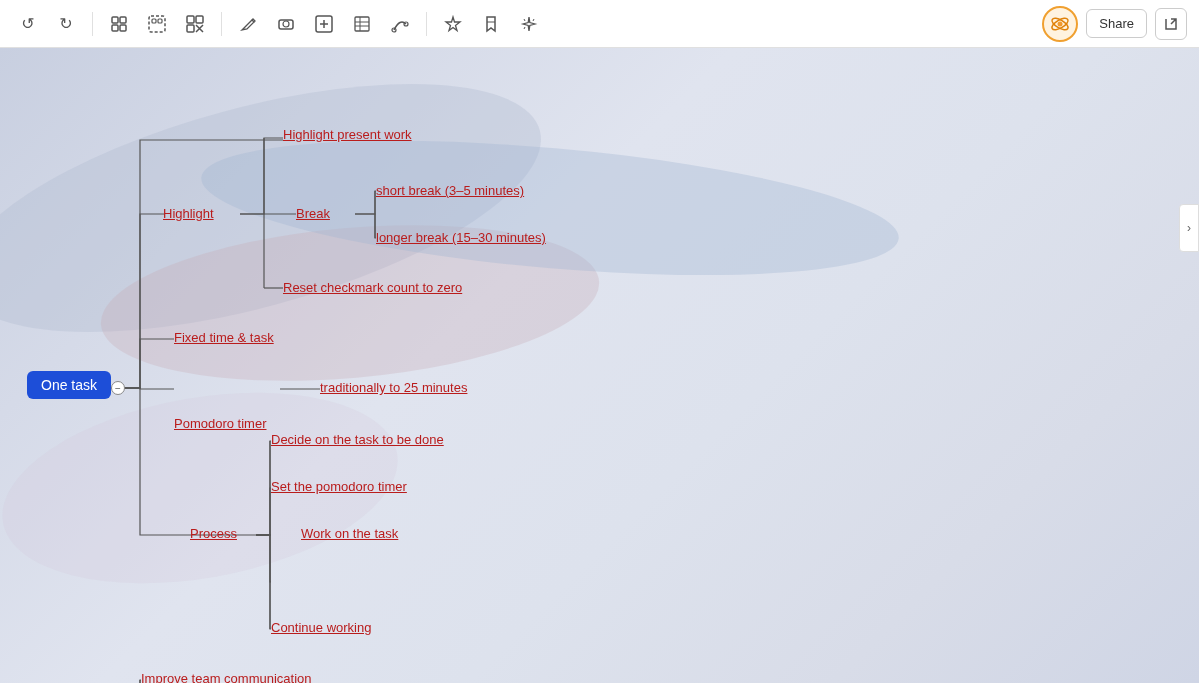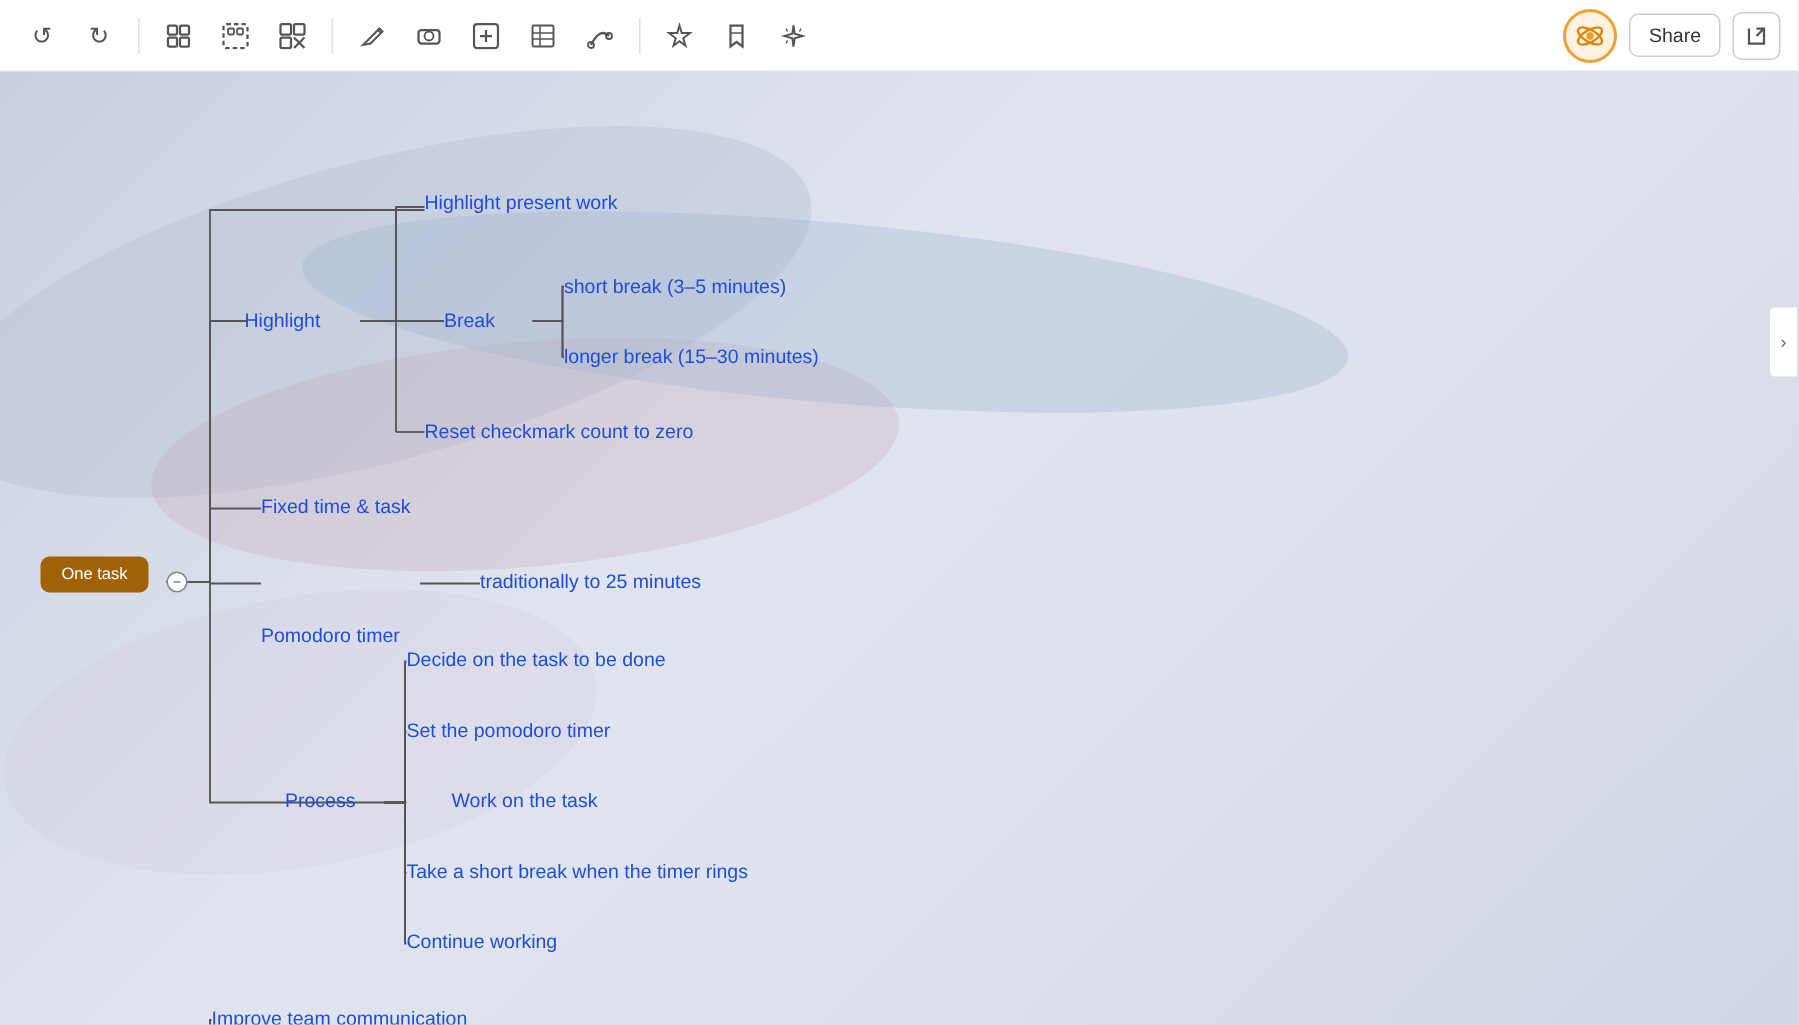--- a/index.html
+++ b/index.html
@@ -192,32 +192,33 @@
 
     
     .node {
       position: absolute;
       white-space: nowrap;
     }
 
     .node-box {
       padding: 6px 14px;
       border-radius: 6px;
-      background: #a16207;
+      background: #1d4ed8;
       color: white;
-      font-size: 11px;
+      font-size: 14px;
       font-weight: 500;
       cursor: pointer;
     }
 
     .node-text {
       font-size: 13px;
-      color: #1d4ed8;
+      color: #b91c1c;
       background: transparent;
       padding: 2px 0;
+      text-decoration: underline;
     }
 
     
     .expand-circle {
       position: absolute;
       width: 14px;
       height: 14px;
       border-radius: 50%;
       border: 1.5px solid #888;
       background: white;
@@ -431,23 +432,20 @@
   </div>
 
   <div class="node" style="left: 271px; top: 430px;">
     <span class="node-text">Set the pomodoro timer</span>
   </div>
 
   <div class="node" style="left: 285px; top: 477px; padding-left: 16px;">
     <span class="node-text">Work on the task</span>
   </div>
 
-  <div class="node" style="left: 271px; top: 524px;">
-    <span class="node-text">Take a short break when the timer rings</span>
-  </div>
 
   <div class="node" style="left: 271px; top: 571px;">
     <span class="node-text">Continue working</span>
   </div>
 
   <div class="node" style="left: 141px; top: 622px;">
     <span class="node-text">Improve team communication</span>
   </div>
 
   <div class="collapse-btn" style="top: 180px;">

